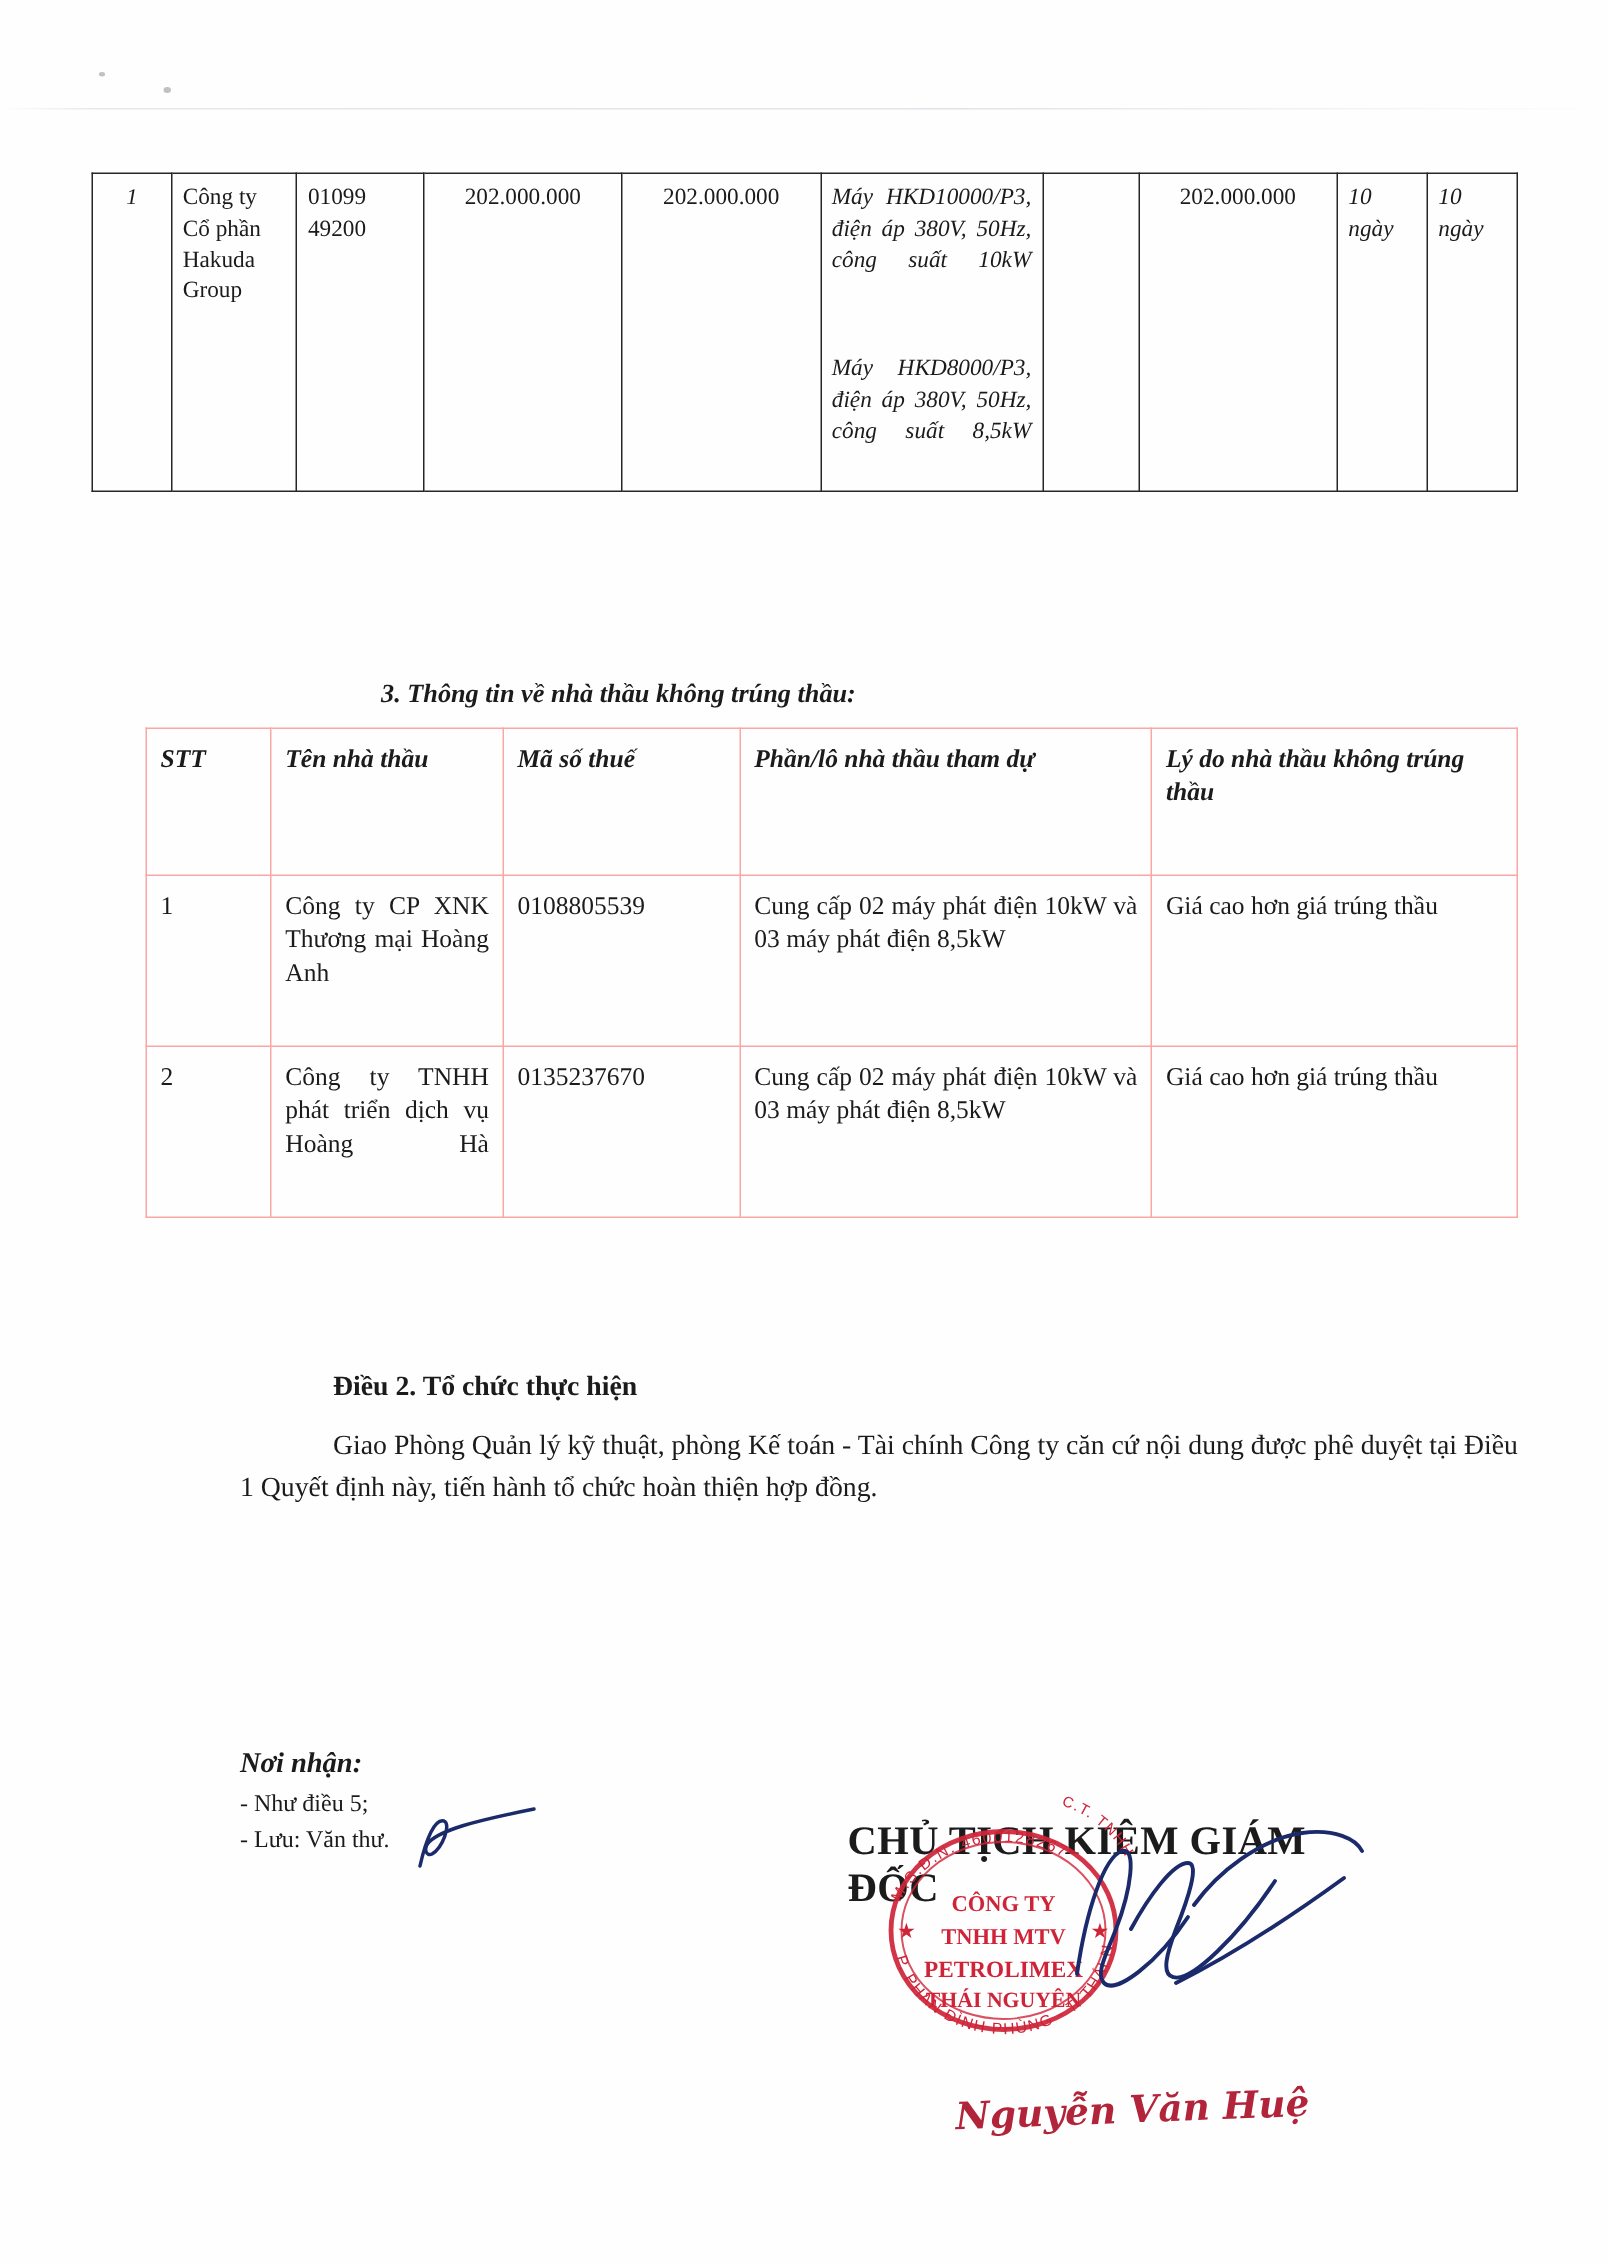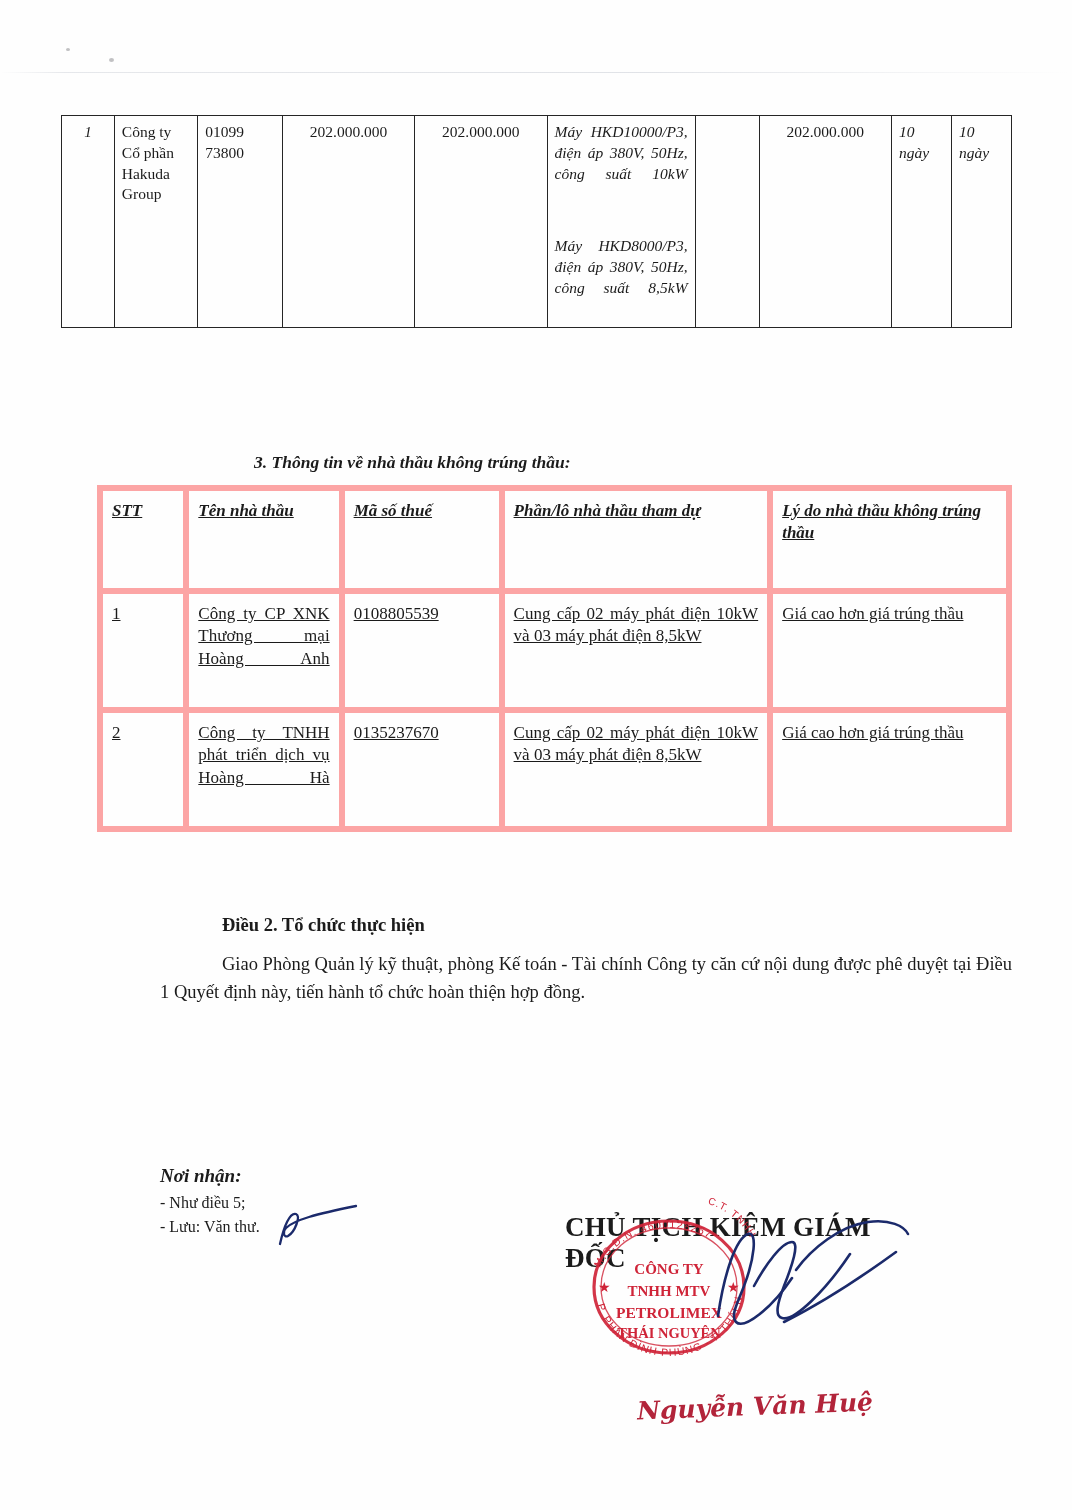--- a/index.html
+++ b/index.html
@@ -80,24 +80,23 @@
   .tbl2 {
     position: absolute;
     left: 97px;
     top: 485px;
     width: 915px;
     border-collapse: collapse;
     font-size: 17px;
     line-height: 1.32;
   }
   .tbl2 th, .tbl2 td {
-    border: 6px solid #fca5a5;
+    border: 1px solid #fca5a5;
     vertical-align: top;
     padding: 9px 9px 14px 9px;
-    text-decoration: underline;
   }
   .tbl2 thead th {
     font-weight: bold;
     font-style: italic;
     text-align: left;
     height: 74px;
   }
   .h-stt { width: 68px; }
   .h-ten { width: 145px; }
   .h-mst { width: 145px; }
@@ -193,21 +192,21 @@
 
   <div class="scan-line-top"></div>
   <div class="speck" style="left:66px;top:48px;width:4px;height:3px;"></div>
   <div class="speck" style="left:109px;top:58px;width:5px;height:4px;"></div>
 
   <table class="tbl1">
     <tbody>
       <tr>
         <td class="c-stt vmid-top">1</td>
         <td class="c-name">Công ty Cổ phần Hakuda Group</td>
-        <td class="c-mst">01099 73800</td>
+        <td class="c-mst">01099 49200</td>
         <td class="c-val1">202.000.000</td>
         <td class="c-val2">202.000.000</td>
         <td class="c-desc">
           <div class="desc-block jall">Máy HKD10000/P3, điện áp 380V, 50Hz, công suất 10kW</div>
           <div class="desc-block jall">Máy HKD8000/P3, điện áp 380V, 50Hz, công suất 8,5kW</div>
         </td>
         <td class="c-blank"></td>
         <td class="c-val3">202.000.000</td>
         <td class="c-t1">10 ngày</td>
         <td class="c-t2">10 ngày</td>

